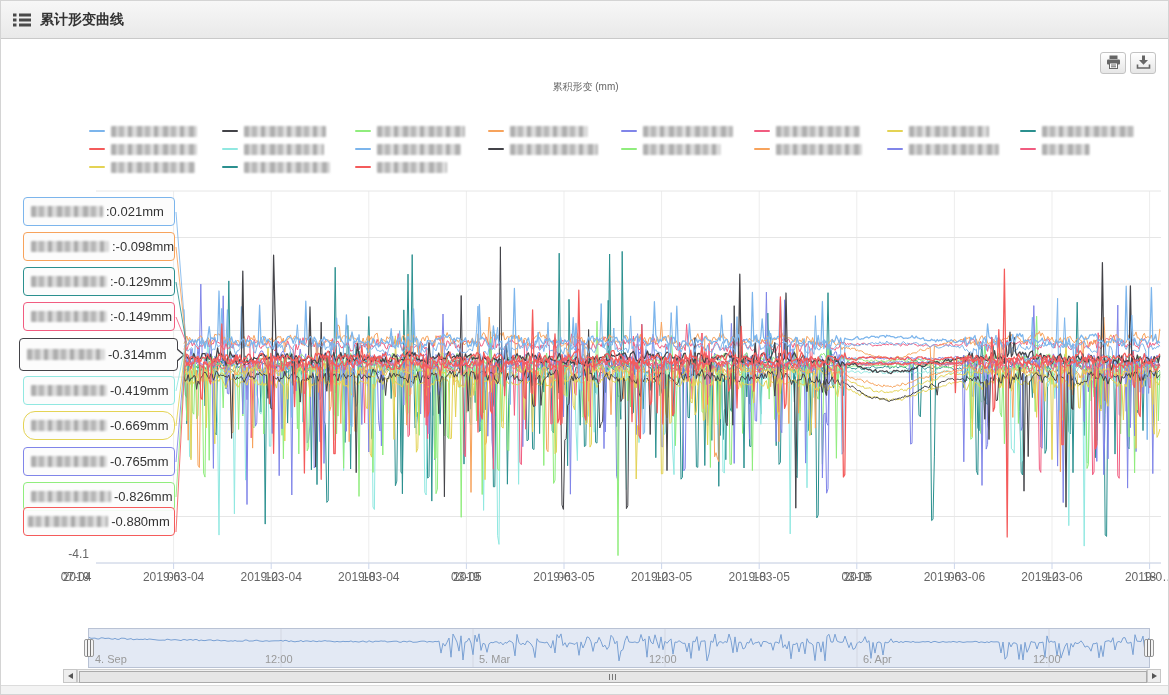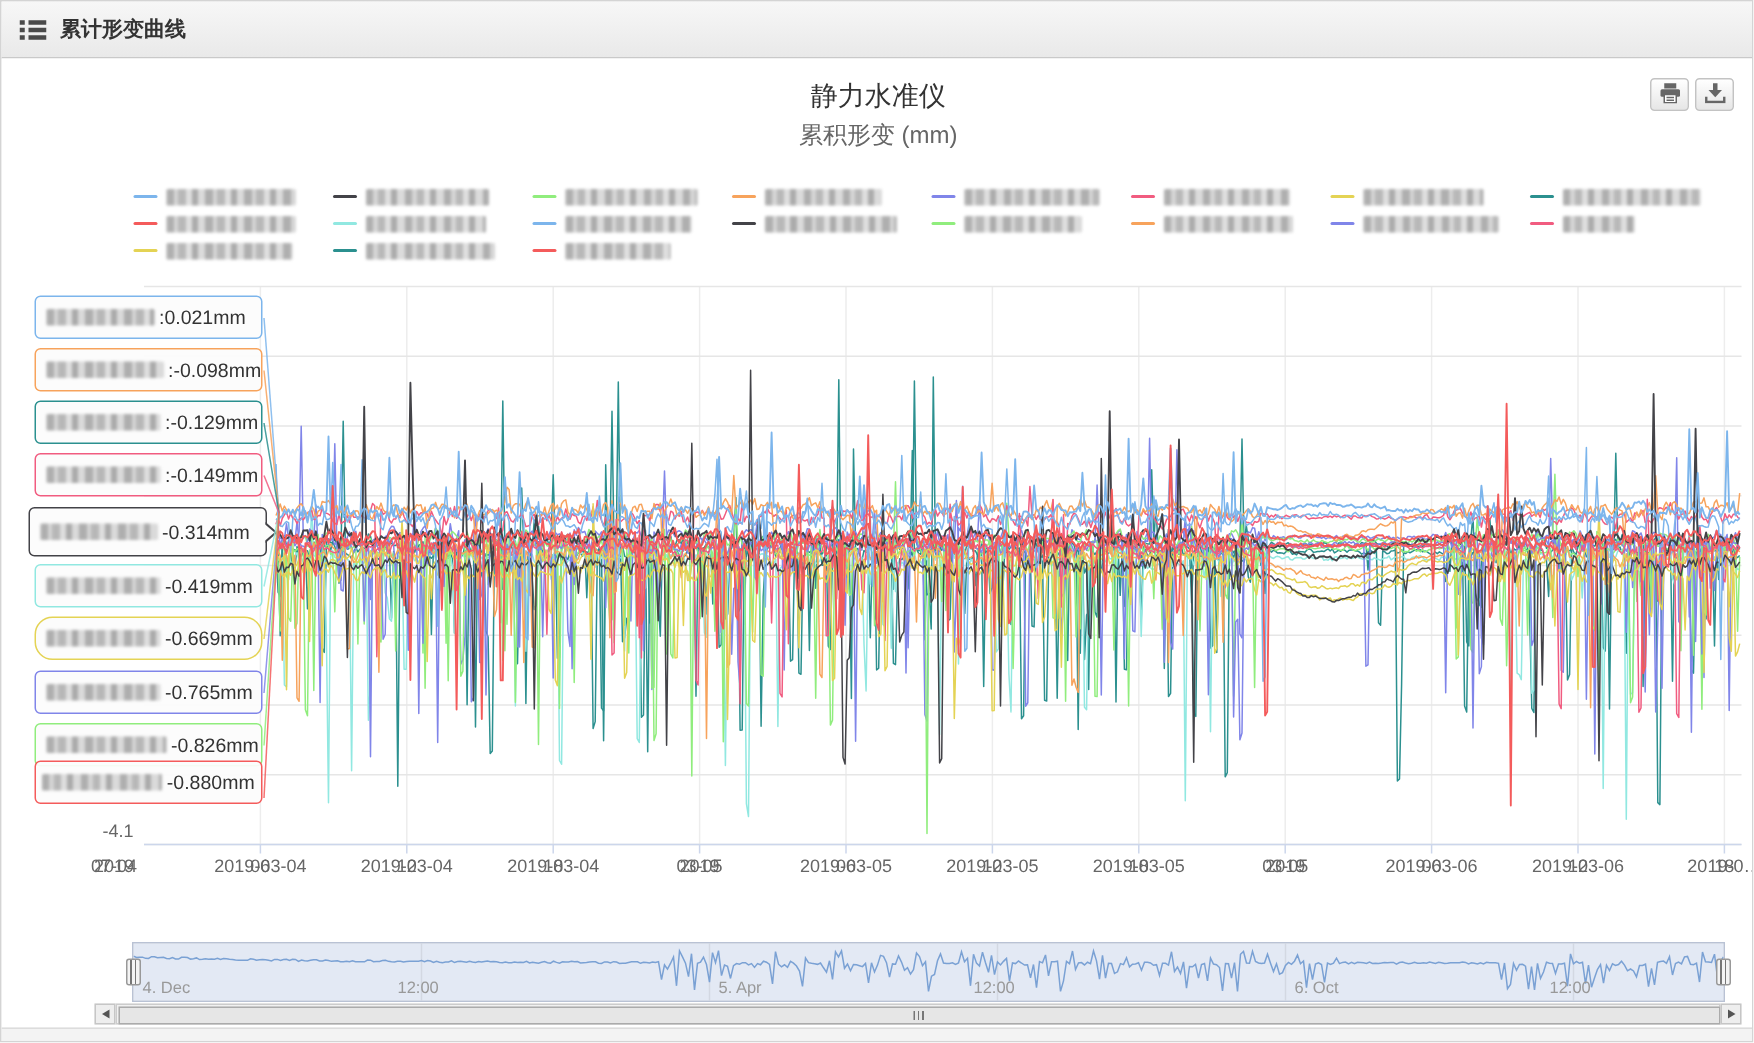--- a/index.html
+++ b/index.html
@@ -5,21 +5,21 @@
   html,body{margin:0;padding:0;background:#fff;}
   body{font-family:"Liberation Sans","DejaVu Sans",sans-serif;}
   .app{position:relative;width:1169px;height:695px;box-sizing:border-box;border:1px solid #d4d4d4;overflow:hidden;background:#fff;}
   
   .titlebar{position:absolute;left:0;top:0;right:0;height:38px;background:linear-gradient(#f7f7f7,#e9e9e9);border-bottom:1px solid #c9c9c9;display:flex;align-items:center;box-sizing:border-box;}
   .menu-icon{margin-left:12px;display:inline-flex;}
   .titlebar-text{margin-left:9px;font-size:14px;font-weight:bold;color:#333;}
   
   .card{position:absolute;left:0;top:38px;width:1169px;height:646px;background:#fff;}
   .chart-title{position:absolute;left:0;right:0;top:13px;text-align:center;font-size:18px;color:#333;z-index:3;}
-  .chart-subtitle{position:absolute;left:0;right:0;top:41px;text-align:center;font-size:16px;color:#666;z-index:3;}
+  .chart-subtitle{position:absolute;left:0;right:0;top:41px;text-align:center;font-size:10px;color:#666;z-index:3;}
   .export{position:absolute;top:13px;right:14px;display:flex;gap:4px;z-index:6;}
   .export button{width:26px;height:22px;padding:0;border:1px solid #c3c3c3;border-radius:3px;background:linear-gradient(#ffffff,#e6e6e6);display:flex;align-items:center;justify-content:center;cursor:pointer;}
   
   .legend{position:absolute;left:88px;top:83px;width:1082px;display:flex;flex-wrap:wrap;z-index:3;}
   .legend-item{width:133px;height:18px;display:flex;align-items:center;}
   .legend-marker{width:16px;height:2.5px;border-radius:1px;flex:0 0 auto;}
   .censored{display:inline-block;height:11px;border-radius:1px;opacity:.7;filter:blur(1.2px);
     background:repeating-linear-gradient(90deg,#8e8e8e 0 5px,#c4c4c4 5px 8px,#9b9b9b 8px 13px,#d2d2d2 13px 17px,#888 17px 21px,#ccc 21px 26px);}
   .legend-item .censored{margin-left:6px;}
   
@@ -73,21 +73,20 @@
             <rect x="6" y="5.5" width="12" height="3"></rect>
           <rect x="0" y="10.5" width="3.5" height="3"></rect>
             <rect x="6" y="10.5" width="12" height="3"></rect>
         </g>
       </svg>
     </span>
     <span class="titlebar-text">累计形变曲线</span>
   </div>
 
   <div class="card">
-    <div class="chart-title">静力水准仪</div>
     <div class="chart-subtitle">累积形变 (mm)</div>
 
     <div class="export">
       <button title="">
         <span>
           <svg width="15" height="14" viewBox="0 0 15 14">
             <rect x="3.5" y="0.5" width="8" height="3.5" fill="#666"></rect>
             <rect x="1" y="4.5" width="13" height="5" rx="1" fill="#666"></rect>
             <rect x="3.5" y="8" width="8" height="5.5" fill="#fff" stroke="#666"></rect>
             <line x1="5" y1="10" x2="10" y2="10" stroke="#666"></line>
@@ -351,25 +350,25 @@
     <div class="navigator" id="navigator">
       <svg id="navsvg" width="1060" height="38">
           <line x1="192" y1="0" x2="192" y2="38" stroke="rgba(0,0,0,0.07)"></line>
           <line x1="384" y1="0" x2="384" y2="38" stroke="rgba(0,0,0,0.07)"></line>
           <line x1="576" y1="0" x2="576" y2="38" stroke="rgba(0,0,0,0.07)"></line>
           <line x1="768" y1="0" x2="768" y2="38" stroke="rgba(0,0,0,0.07)"></line>
           <line x1="960" y1="0" x2="960" y2="38" stroke="rgba(0,0,0,0.07)"></line>
           <path d="M0 8.4L2 9.3L4 9.2L6 9.1L8 9.9L10 10.0L12 8.8L14 8.9L16 9.5L18 9.3L20 9.2L22 10.0L24 10.2L26 9.4L28 10.3L30 10.4L32 9.2L34 9.2L36 9.4L38 10.4L40 10.1L42 9.6L44 10.7L46 10.5L48 10.1L50 10.5L52 10.3L54 10.5L56 9.9L58 10.7L60 10.0L62 10.2L64 10.5L66 10.7L68 11.0L70 11.2L72 11.2L74 11.1L76 11.2L78 10.2L80 10.5L82 11.1L84 10.8L86 10.6L88 10.9L90 11.2L92 11.6L94 10.6L96 10.6L98 11.3L100 10.7L102 10.5L104 11.3L106 10.5L108 10.6L110 11.9L112 11.0L114 11.5L116 11.6L118 11.2L120 10.9L122 10.9L124 11.7L126 11.6L128 11.0L130 11.3L132 11.9L134 11.6L136 11.5L138 12.1L140 12.2L142 11.8L144 12.2L146 11.5L148 12.2L150 12.1L152 12.2L154 12.2L156 11.0L158 11.1L160 12.1L162 12.0L164 12.0L166 11.4L168 11.2L170 11.9L172 12.2L174 12.4L176 11.9L178 11.8L180 12.3L182 12.0L184 11.9L186 11.8L188 11.8L190 11.8L192 11.4L194 12.2L196 11.3L198 11.7L200 12.6L202 11.8L204 12.5L206 12.8L208 12.4L210 12.3L212 11.5L214 12.7L216 12.0L218 11.9L220 12.2L222 12.5L224 11.8L226 12.3L228 12.7L230 12.0L232 12.4L234 12.0L236 11.6L238 12.1L240 12.0L242 12.2L244 12.6L246 12.9L248 12.4L250 12.8L252 12.8L254 12.3L256 12.6L258 12.5L260 12.6L262 11.9L264 13.0L266 12.5L268 12.8L270 13.1L272 12.5L274 12.0L276 12.8L278 13.1L280 11.8L282 12.6L284 13.1L286 12.2L288 12.3L290 12.4L292 11.9L294 12.2L296 12.0L298 13.0L300 12.8L302 12.6L304 12.3L306 12.2L308 12.2L310 13.1L312 13.3L314 12.3L316 12.4L318 13.0L320 12.1L322 12.4L324 13.3L326 13.2L328 13.1L330 12.6L332 12.2L334 12.1L336 12.2L338 13.2L340 12.5L342 12.7L344 13.0L346 12.4L348 12.7L350 12.1L352 24.1L354 14.3L356 17.1L358 13.3L360 9.0L362 28.2L364 5.0L366 8.9L368 13.1L370 22.1L372 6.8L374 31.0L376 13.2L378 12.5L380 9.1L382 14.0L384 25.7L386 6.1L388 12.8L390 4.8L392 21.4L394 14.3L396 15.2L398 23.3L400 14.8L402 13.4L404 13.8L406 12.8L408 12.8L410 14.3L412 13.4L414 15.9L416 13.4L418 14.2L420 11.8L422 12.5L424 14.0L426 26.9L428 5.4L430 13.8L432 15.6L434 14.2L436 15.9L438 11.9L440 13.1L442 15.0L444 18.4L446 28.6L448 9.7L450 12.8L452 13.2L454 13.5L456 13.9L458 13.0L460 16.2L462 19.1L464 11.5L466 24.0L468 5.6L470 8.9L472 4.9L474 16.5L476 13.7L478 18.2L480 14.0L482 14.2L484 14.8L486 15.4L488 13.3L490 26.3L492 12.9L494 19.0L496 14.4L498 7.9L500 8.6L502 12.8L504 22.4L506 13.6L508 13.8L510 8.3L512 12.4L514 17.9L516 16.2L518 20.4L520 17.4L522 6.3L524 8.7L526 14.8L528 12.2L530 31.9L532 21.8L534 20.6L536 11.5L538 6.9L540 13.0L542 13.3L544 13.4L546 12.9L548 13.9L550 13.0L552 5.5L554 12.1L556 9.9L558 28.2L560 7.2L562 13.1L564 15.0L566 5.8L568 12.8L570 19.2L572 7.9L574 20.7L576 12.3L578 14.3L580 11.9L582 9.9L584 25.1L586 13.0L588 13.4L590 11.7L592 13.0L594 14.4L596 14.2L598 22.9L600 14.0L602 29.4L604 12.1L606 12.9L608 7.6L610 21.6L612 12.2L614 12.1L616 11.8L618 31.9L620 24.9L622 11.9L624 13.4L626 5.0L628 17.3L630 13.0L632 12.7L634 14.3L636 12.5L638 13.5L640 5.0L642 11.6L644 23.8L646 7.9L648 23.1L650 13.2L652 13.3L654 20.0L656 18.9L658 13.4L660 14.1L662 9.5L664 15.6L666 13.8L668 13.6L670 12.8L672 17.8L674 12.5L676 12.5L678 13.0L680 14.5L682 14.1L684 21.3L686 13.2L688 13.2L690 14.4L692 5.5L694 18.6L696 15.7L698 20.0L700 12.3L702 29.8L704 15.3L706 15.5L708 13.9L710 23.0L712 14.1L714 13.3L716 24.9L718 9.7L720 13.7L722 14.2L724 16.0L726 31.6L728 13.4L730 13.5L732 23.1L734 12.7L736 31.9L738 7.2L740 5.3L742 13.0L744 13.1L746 5.2L748 12.0L750 13.0L752 13.4L754 13.0L756 7.1L758 13.1L760 18.7L762 13.5L764 20.4L766 19.4L768 14.6L770 12.6L772 13.9L774 11.8L776 7.7L778 13.5L780 11.7L782 29.4L784 13.4L786 24.1L788 13.7L790 12.9L792 14.0L794 26.0L796 13.1L798 13.9L800 13.1L802 9.8L804 13.4L806 12.6L808 12.4L810 13.6L812 12.5L814 13.5L816 12.5L818 12.6L820 12.8L822 13.3L824 12.4L826 13.3L828 13.2L830 13.3L832 13.0L834 12.6L836 12.9L838 12.6L840 12.6L842 13.7L844 12.7L846 12.4L848 13.0L850 13.5L852 13.1L854 12.5L856 13.1L858 13.2L860 12.8L862 13.1L864 12.4L866 12.8L868 13.3L870 12.5L872 12.9L874 13.4L876 13.2L878 12.8L880 12.9L882 12.9L884 12.8L886 12.3L888 12.6L890 13.6L892 12.9L894 13.2L896 13.7L898 12.8L900 13.6L902 12.5L904 12.9L906 12.9L908 12.8L910 13.2L912 24.0L914 13.0L916 30.2L918 27.3L920 13.3L922 17.9L924 14.0L926 13.9L928 15.1L930 30.4L932 15.4L934 31.0L936 13.3L938 23.3L940 19.0L942 12.5L944 13.2L946 13.3L948 20.0L950 13.7L952 13.6L954 13.1L956 28.4L958 6.9L960 13.5L962 12.0L964 13.2L966 12.5L968 26.8L970 14.4L972 29.1L974 23.0L976 17.2L978 14.1L980 26.4L982 14.5L984 18.1L986 13.5L988 14.6L990 14.0L992 11.8L994 14.4L996 18.2L998 17.0L1000 18.3L1002 22.2L1004 14.7L1006 14.7L1008 13.8L1010 28.8L1012 16.6L1014 27.6L1016 12.6L1018 12.0L1020 11.7L1022 13.2L1024 8.7L1026 21.0L1028 13.3L1030 12.4L1032 13.6L1034 8.9L1036 8.6L1038 13.9L1040 14.1L1042 13.1L1044 25.7L1046 5.7L1048 12.2L1050 12.3L1052 12.6L1054 7.1L1056 23.1L1058 12.1L1060 9.0" fill="none" stroke="#7aa1d4" stroke-width="1"></path>
         </svg>
       <div id="navlabels">
-          <div class="nav-label" style="left: 6px;">4. Dec</div>
+          <div class="nav-label" style="left: 6px;">4. Sep</div>
           <div class="nav-label" style="left: 176px;">12:00</div>
-          <div class="nav-label" style="left: 390px;">5. Apr</div>
+          <div class="nav-label" style="left: 390px;">5. Mar</div>
           <div class="nav-label" style="left: 560px;">12:00</div>
-          <div class="nav-label" style="left: 774px;">6. Oct</div>
+          <div class="nav-label" style="left: 774px;">6. Apr</div>
           <div class="nav-label" style="left: 944px;">12:00</div>
         </div>
       <div class="nav-handle left"></div>
       <div class="nav-handle right"></div>
     </div>
 
     <div class="scrollbar">
       <div class="sb-btn left">
           <i class="tri-l"></i>
         </div>

